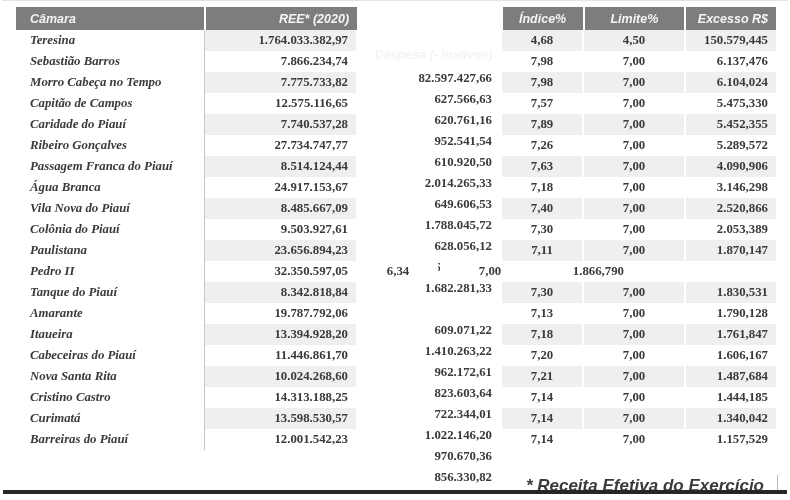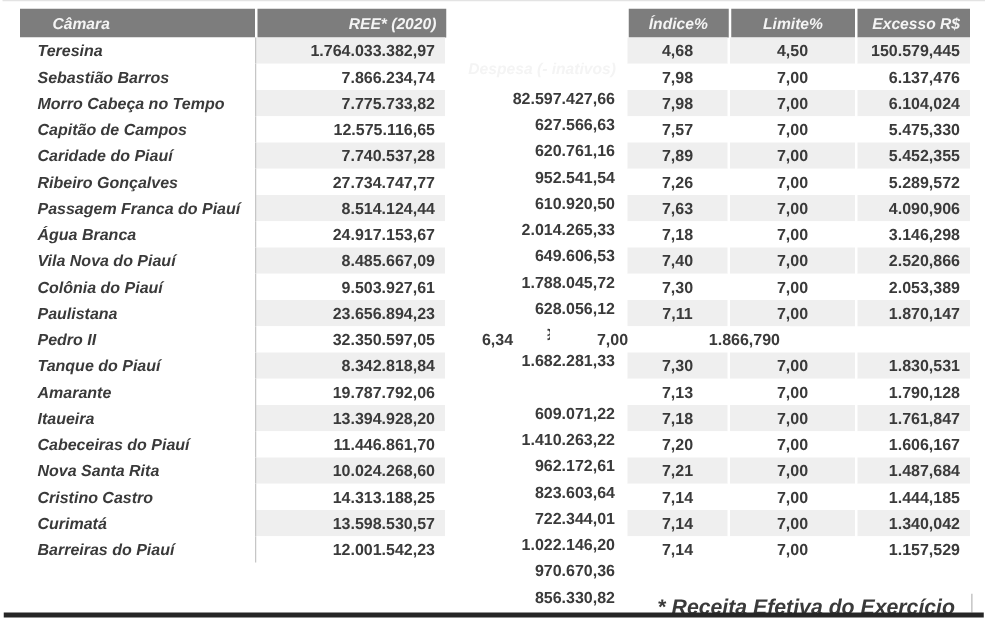--- a/index.html
+++ b/index.html
@@ -10,39 +10,39 @@
   .top-hairline{position:absolute;top:0;left:2px;width:786px;height:1px;background:#e3e3e3;}
   .tbl{position:absolute;left:16px;top:7px;width:760px;}
   .hrow{display:flex;height:23px;}
   .hcell{
     background:var(--header-bg,#7d7d7d);color:var(--header-ink,#f4f4f4);
     font-style:italic;font-weight:bold;font-size:12.5px;
     display:flex;align-items:center;box-sizing:border-box;
   }
   .hcell + .hcell{margin-left:2px;}
   .body{}
-  .row{display:flex;height:21px;background:#ffffff;}
+  .row{display:flex;height:21px;background:#ffffff;font-family:Liberation Serif, serif;}
   .cell{
     display:flex;align-items:center;box-sizing:border-box;
     font-size:12.8px;color:var(--ink,#3a3a3a);font-weight:bold;background:#ffffff;
   }
   .row .cell.c0{background:#ffffff;font-style:italic;}
   .row.odd .cell:not(.c0){background:var(--stripe,#efefef);}
   .cell.c1{border-left:1px solid var(--divider,#c6c6c6);padding-left:12px;}
   .cell.c2,.cell.c3,.cell.c4,.cell.c5{margin-left:2px;}
   .c0{width:188px;padding-left:14px;}
   .c1{width:152px;}
   .c2{width:142px;margin-top:48px;}
   .c3{width:80px;}
   .c4{width:100px;}
   .c5{width:90px;text-align:right;}
   .a-left{justify-content:flex-start;}
   .a-right{justify-content:flex-end;padding-right:8px;}
   .a-center{justify-content:center;padding-right:0;text-align:center;}
-  .hcell.a-left{padding-left:26px;}
+  .hcell.a-left{padding-left:14px;}
   .footnote{
     position:absolute;top:476px;right:26px;
     font-style:italic;font-weight:bold;font-size:17px;color:var(--ink,#3a3a3a);
   }
   .footer-tick{position:absolute;top:475px;right:12px;width:1px;height:15px;background:#b9b9b9;}
   .bottom-rule{position:absolute;top:490px;left:3px;width:784px;height:4px;background:var(--rule,#262626);}
 </style>
 </head>
 <body>
 

